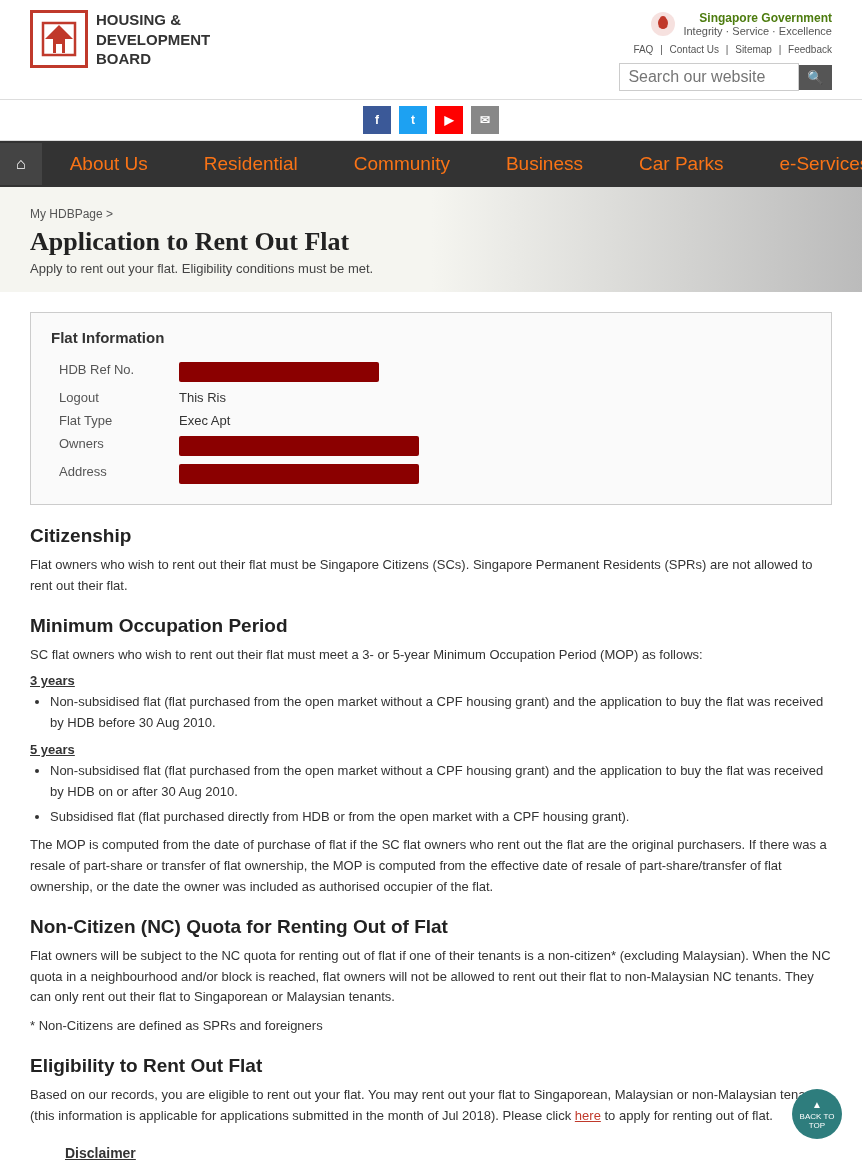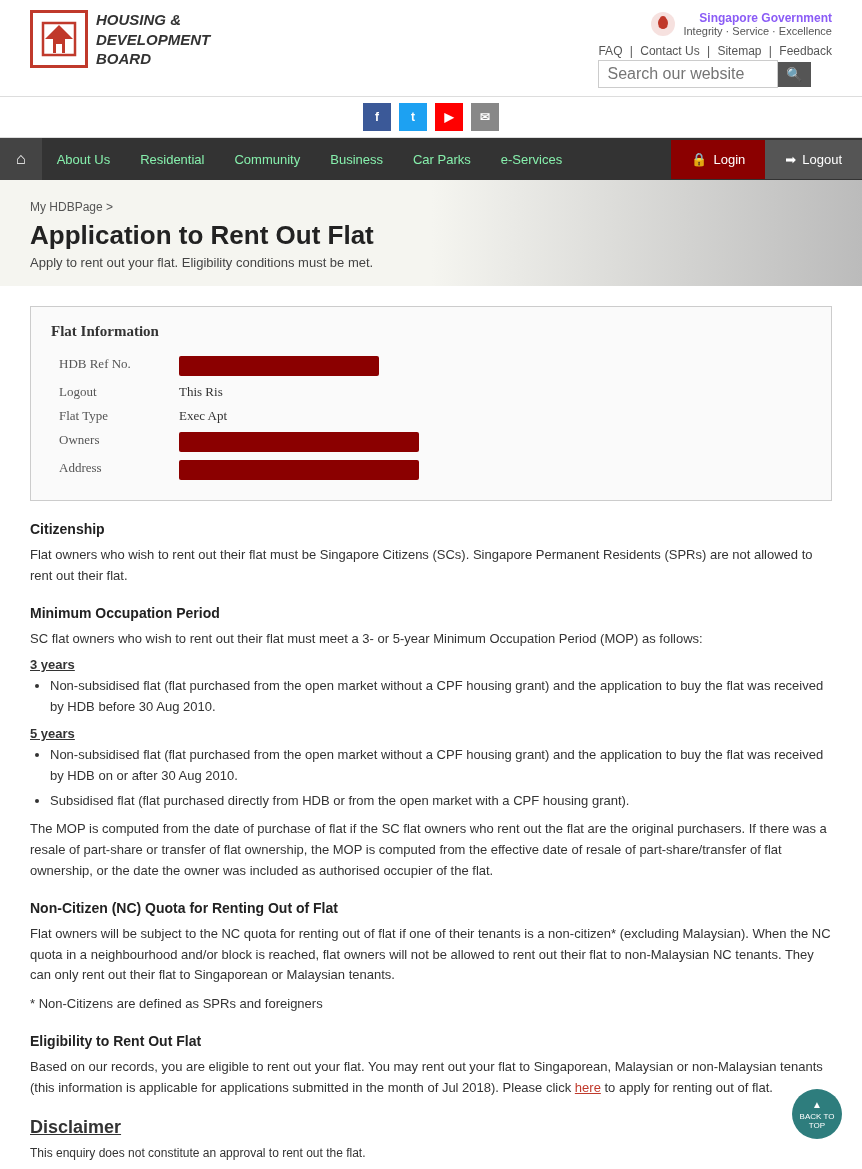--- a/index.html
+++ b/index.html
@@ -6,37 +6,37 @@
     body { font-family: Arial, sans-serif; font-size: 13px; color: #333; background: #fff; }
 
     
     .header-top {
       display: flex;
       justify-content: space-between;
       align-items: flex-start;
       padding: 10px 30px 8px;
       border-bottom: 1px solid #ddd;
     }
-    .logo-area { display: flex; align-items: center; font-style: italic; }
+    .logo-area { display: flex; align-items: center; }
     .logo-box {
       width: 58px; height: 58px;
       border: 3px solid #c0392b;
       display: flex; align-items: center; justify-content: center;
       margin-right: 8px;
     }
     .logo-box svg { width: 40px; height: 40px; }
     .logo-text { font-size: 15px; font-weight: bold; color: #333; line-height: 1.3; }
     .logo-text span { display: block; }
 
     .header-right { text-align: right; }
     .sg-gov { display: flex; align-items: center; justify-content: flex-end; margin-bottom: 6px; }
     .sg-gov-logo { width: 28px; height: 28px; margin-right: 6px; }
     .sg-gov-text { font-size: 11px; color: #555; }
-    .sg-gov-text strong { color: #8b5cf6; font-size: 12px; }
-    .header-links { font-size: 12px; margin-bottom: 2px; color: #555; }
+    .sg-gov-text strong { color: #4d7c0f; font-size: 12px; }
+    .header-links { font-size: 10px; margin-bottom: 8px; color: #555; }
     .header-links a { color: #555; text-decoration: none; }
     .header-links span { margin: 0 4px; }
     .search-bar { display: flex; align-items: center; }
     .search-bar input {
       border: 1px solid #ccc; padding: 4px 8px; font-size: 16px;
       width: 180px; color: #999;
     }
     .search-bar button {
       background: #555; border: none; color: #fff;
       padding: 5px 8px; cursor: pointer;
@@ -57,77 +57,77 @@
     
     .navbar {
       background: #333; display: flex; align-items: center;
       padding: 0;
     }
     .nav-home {
       background: #444; padding: 12px 16px; color: #fff;
       font-size: 16px; cursor: pointer;
     }
     .nav-item {
-      padding: 12px 15px; color: #86efac; font-size: 13px;
+      padding: 12px 28px; color: #f97316; font-size: 19px;
       cursor: pointer; white-space: nowrap;
     }
     .nav-spacer { flex: 1; }
     .nav-login {
       background: #8b0000; padding: 12px 20px; color: #fff;
       font-size: 13px; cursor: pointer; display: flex; align-items: center; gap: 6px;
     }
     .nav-logout {
       background: #555; padding: 12px 20px; color: #fff;
       font-size: 13px; cursor: pointer; display: flex; align-items: center; gap: 6px;
     }
 
     
     .banner {
       background: linear-gradient(to right, #f5f5f0 50%, #bbb 100%);
       padding: 20px 30px 16px;
       position: relative; overflow: hidden; min-height: 90px;
     }
     .breadcrumb { font-size: 12px; color: #555; margin-bottom: 6px; }
     .breadcrumb a { color: #555; text-decoration: none; text-align: center; }
-    .banner h1 { font-size: 26px; font-weight: bold; color: #222; margin-bottom: 4px; }
+    .banner h1 { font-size: 26px; font-weight: bold; color: #222; margin-bottom: 4px; font-family: Liberation Serif, serif; }
     .banner p { font-size: 13px; color: #444; }
 
     
     .main { padding: 20px 30px; max-width: 862px; }
 
     
     .flat-info-box {
       border: 1px solid #ccc; padding: 16px 20px; margin-bottom: 20px;
       background: #fafafa;
-      font-family: Liberation Serif, serif;
     }
     .flat-info-box h3 { font-size: 15px; font-weight: bold; margin-bottom: 12px; color: #333; }
     .flat-info-table { width: 100%; border-collapse: collapse; }
     .flat-info-table td { padding: 4px 8px; font-size: 13px; vertical-align: top; }
     .flat-info-table td:first-child { color: #555; width: 120px; }
     .redacted {
       background: #8b0000; color: #8b0000; height: 20px;
       display: inline-block; min-width: 200px; border-radius: 2px;
       user-select: none;
     }
     .redacted-wide { min-width: 240px; }
 
     
     .content-section { margin-bottom: 18px; }
-    .content-section h2 { font-size: 14px; font-weight: bold; margin-bottom: 8px; color: #222; }
+    .content-section h2 { font-size: 19px; font-weight: bold; margin-bottom: 8px; color: #222; }
     .content-section h3 { font-size: 14px; font-weight: bold; margin-bottom: 6px; }
     .content-section p { font-size: 13px; line-height: 1.6; color: #333; margin-bottom: 8px; }
     .content-section ul { margin-left: 20px; margin-bottom: 8px; }
     .content-section ul li { font-size: 13px; line-height: 1.6; color: #333; margin-bottom: 4px; }
     .underline-heading { font-weight: bold; text-decoration: underline; margin-bottom: 4px; font-size: 13px; }
 
     
     .disclaimer h3 {
-      font-size: 18px; font-weight: bold; text-decoration: underline;
+      font-size: 14px; font-weight: bold; text-decoration: underline;
       margin-bottom: 6px;
+      margin-left: 35px;
     }
     .disclaimer p { font-size: 12px; color: #333; line-height: 1.5; }
 
     
     .back-to-top {
       position: fixed; bottom: 30px; right: 20px;
       background: #2e7d7d; color: #fff; border-radius: 50%;
       width: 50px; height: 50px; display: flex; align-items: center;
       justify-content: center; cursor: pointer; font-size: 10px;
       text-align: center; flex-direction: column; gap: 2px;

